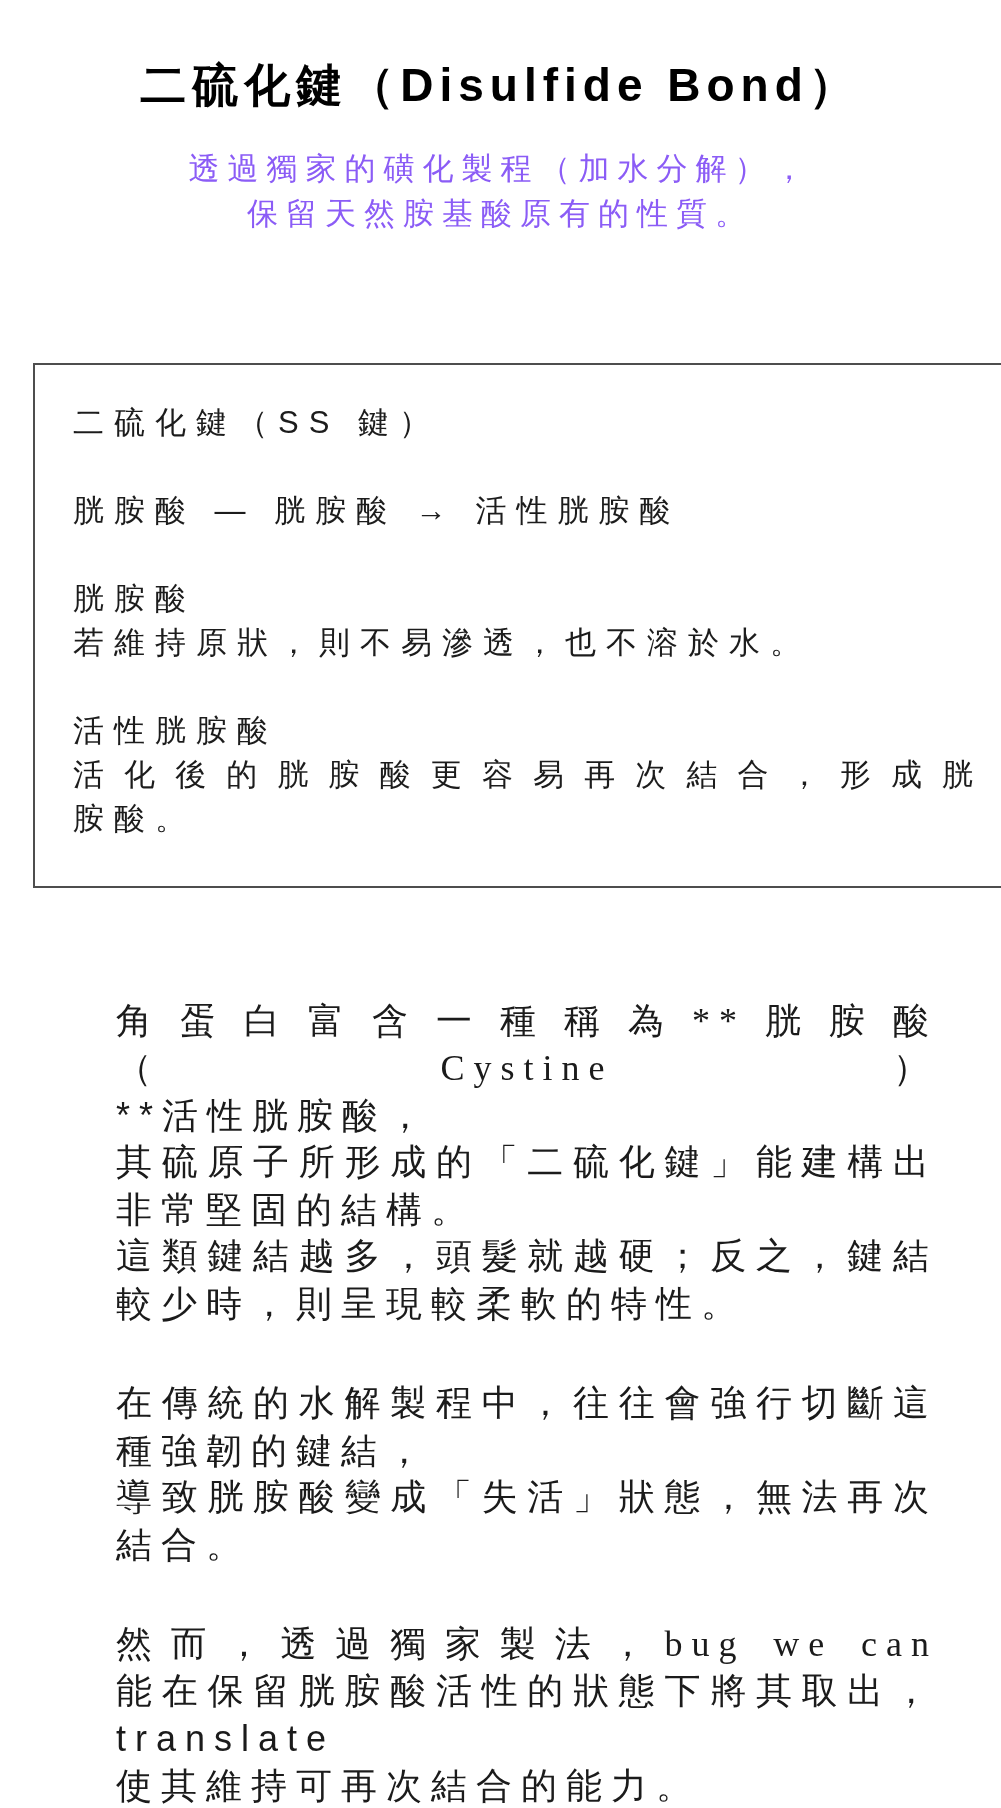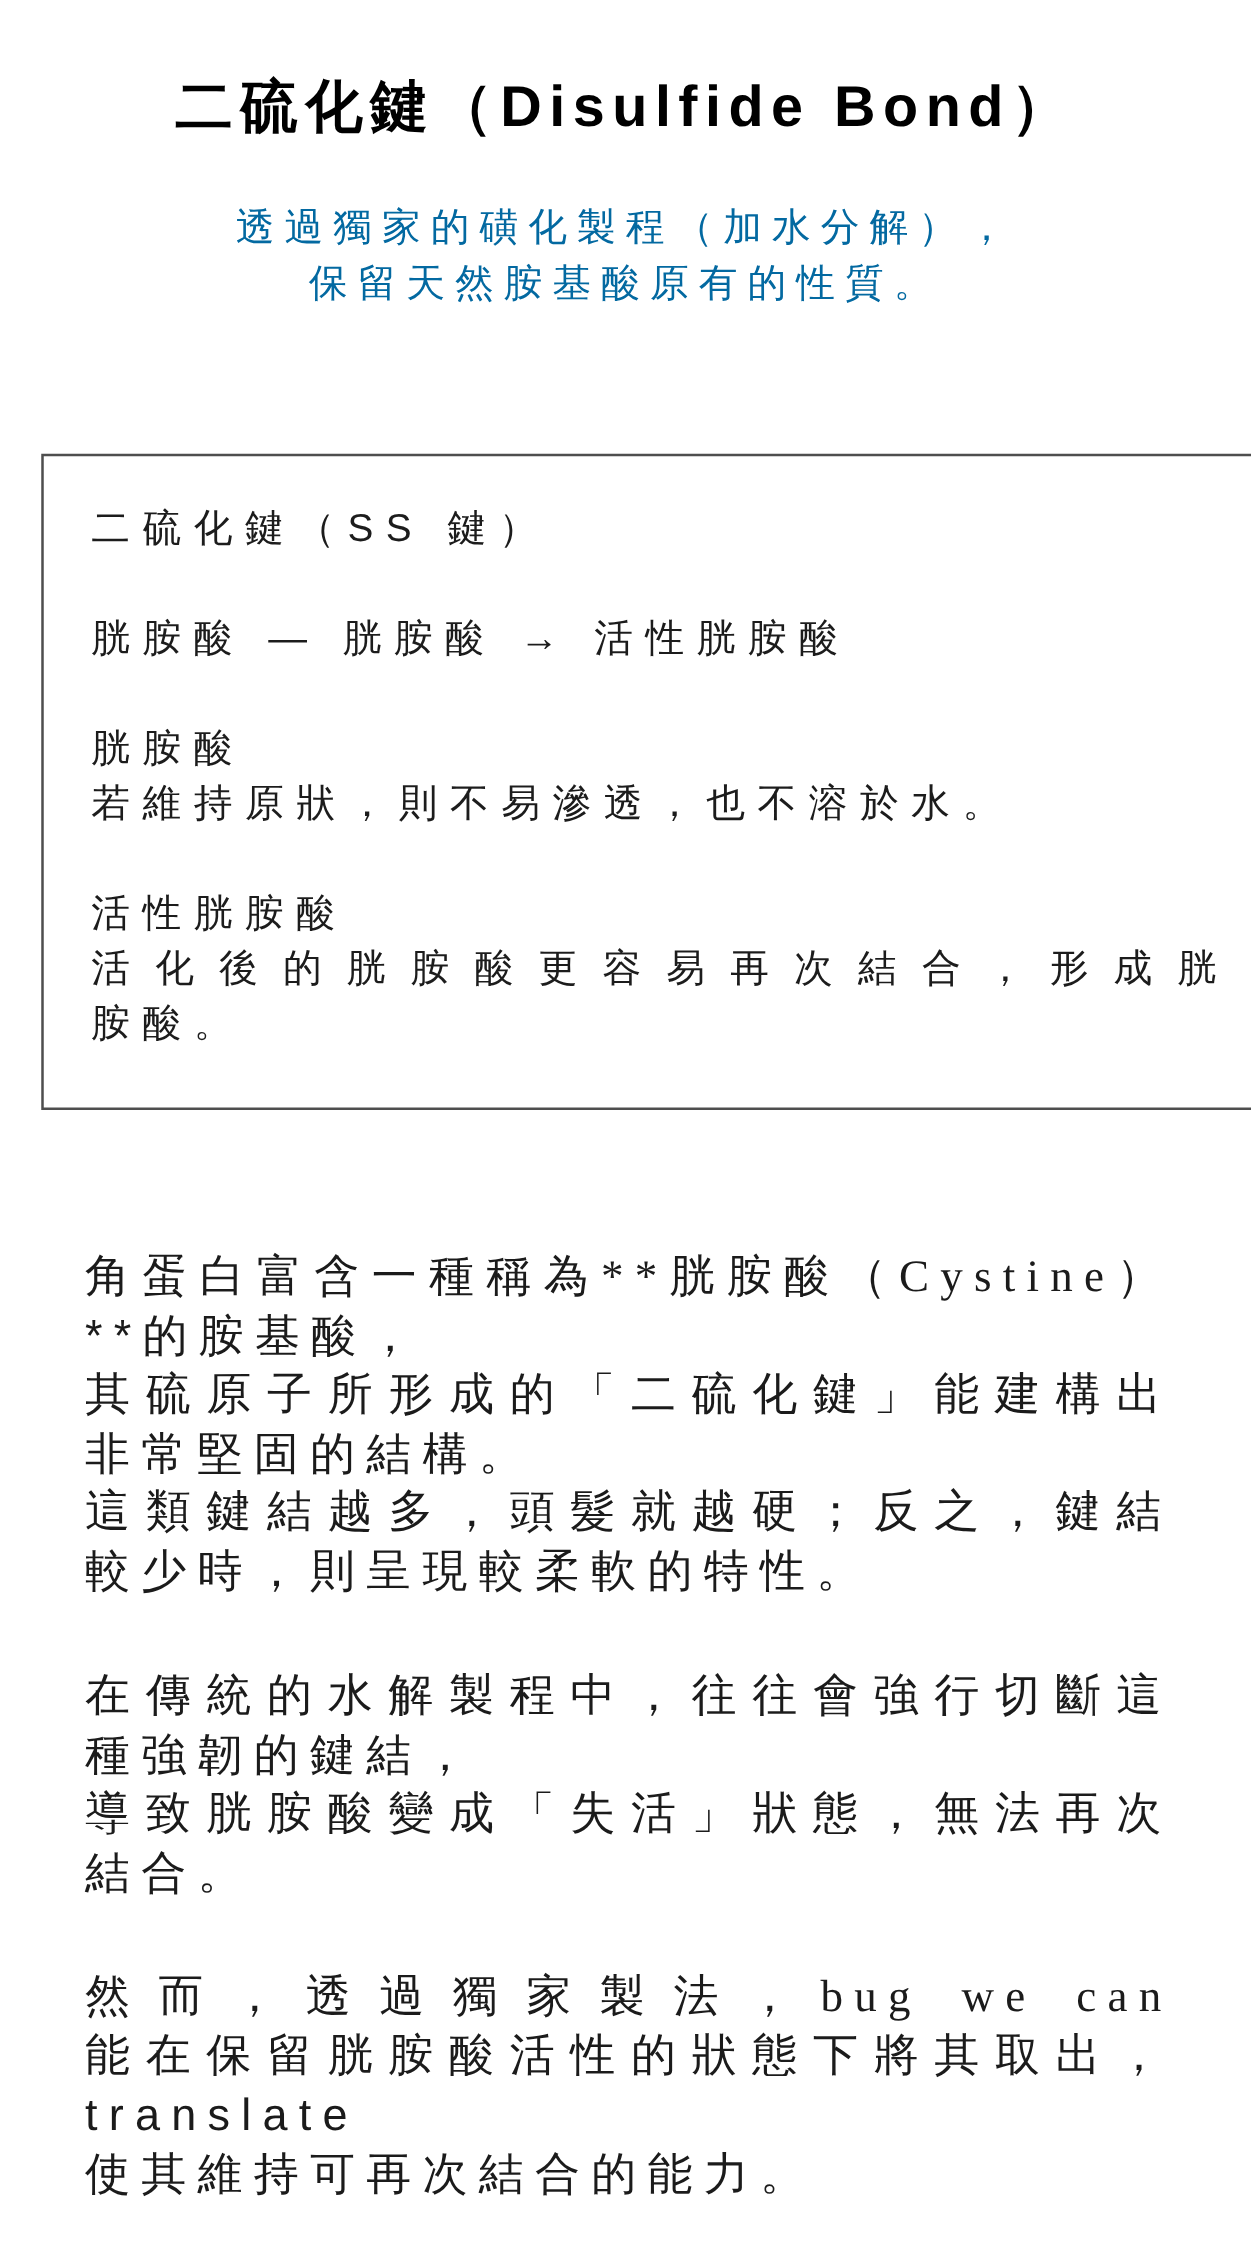--- a/index.html
+++ b/index.html
@@ -20,26 +20,26 @@
     padding-top: 60px;
     text-align: center;
     font-size: 46px;
     line-height: 50px;
     font-weight: 600;
     letter-spacing: 6px;
     color: #000000;
     white-space: nowrap;
   }
   .subtitle {
-    margin-top: 49px;
+    margin-top: 36px;
     text-align: center;
     font-size: 31px;
     line-height: 45px;
     letter-spacing: 8px;
-    color: #0369a1;
+    color: #8b5cf6;
   }
   .info-box {
     box-sizing: border-box;
     position: absolute;
     left: 33px;
     top: 363px;
     width: 988px;
     height: 525px;
     border: 2px solid #4e4e4e;
     padding: 36px 36px 0 38px;
@@ -57,20 +57,21 @@
     top: 998px;
     width: 870px;
   }
   .para { margin: 0 0 53px 0; }
   .para:last-child { margin-bottom: 0; }
   .pline {
     font-size: 36px;
     line-height: 47px;
     letter-spacing: 9px;
     color: #1b1b1b;
+    margin-left: 48px;
   }
   .pline:empty { height: 47px; }
   .j {
     text-align: justify;
     text-align-last: justify;
     text-justify: inter-character;
     font-family: Liberation Serif, serif;
   }
 </style>
 </head>
@@ -92,21 +93,21 @@
   <div class="bline">若維持原狀，則不易滲透，也不溶於水。</div>
   <div class="bline"></div>
   <div class="bline">活性胱胺酸</div>
   <div class="bline j">活化後的胱胺酸更容易再次結合，形成胱</div>
   <div class="bline">胺酸。</div>
 </div>
 
 <div class="body-text">
   <div class="para">
     <div class="pline j">角蛋白富含一種稱為**胱胺酸（Cystine）</div>
-    <div class="pline">**的胺基酸，</div>
+    <div class="pline">**活性胱胺酸，</div>
     <div class="pline j">其硫原子所形成的「二硫化鍵」能建構出</div>
     <div class="pline">非常堅固的結構。</div>
     <div class="pline j">這類鍵結越多，頭髮就越硬；反之，鍵結</div>
     <div class="pline">較少時，則呈現較柔軟的特性。</div>
   </div>
   <div class="para">
     <div class="pline j">在傳統的水解製程中，往往會強行切斷這</div>
     <div class="pline">種強韌的鍵結，</div>
     <div class="pline j">導致胱胺酸變成「失活」狀態，無法再次</div>
     <div class="pline">結合。</div>

